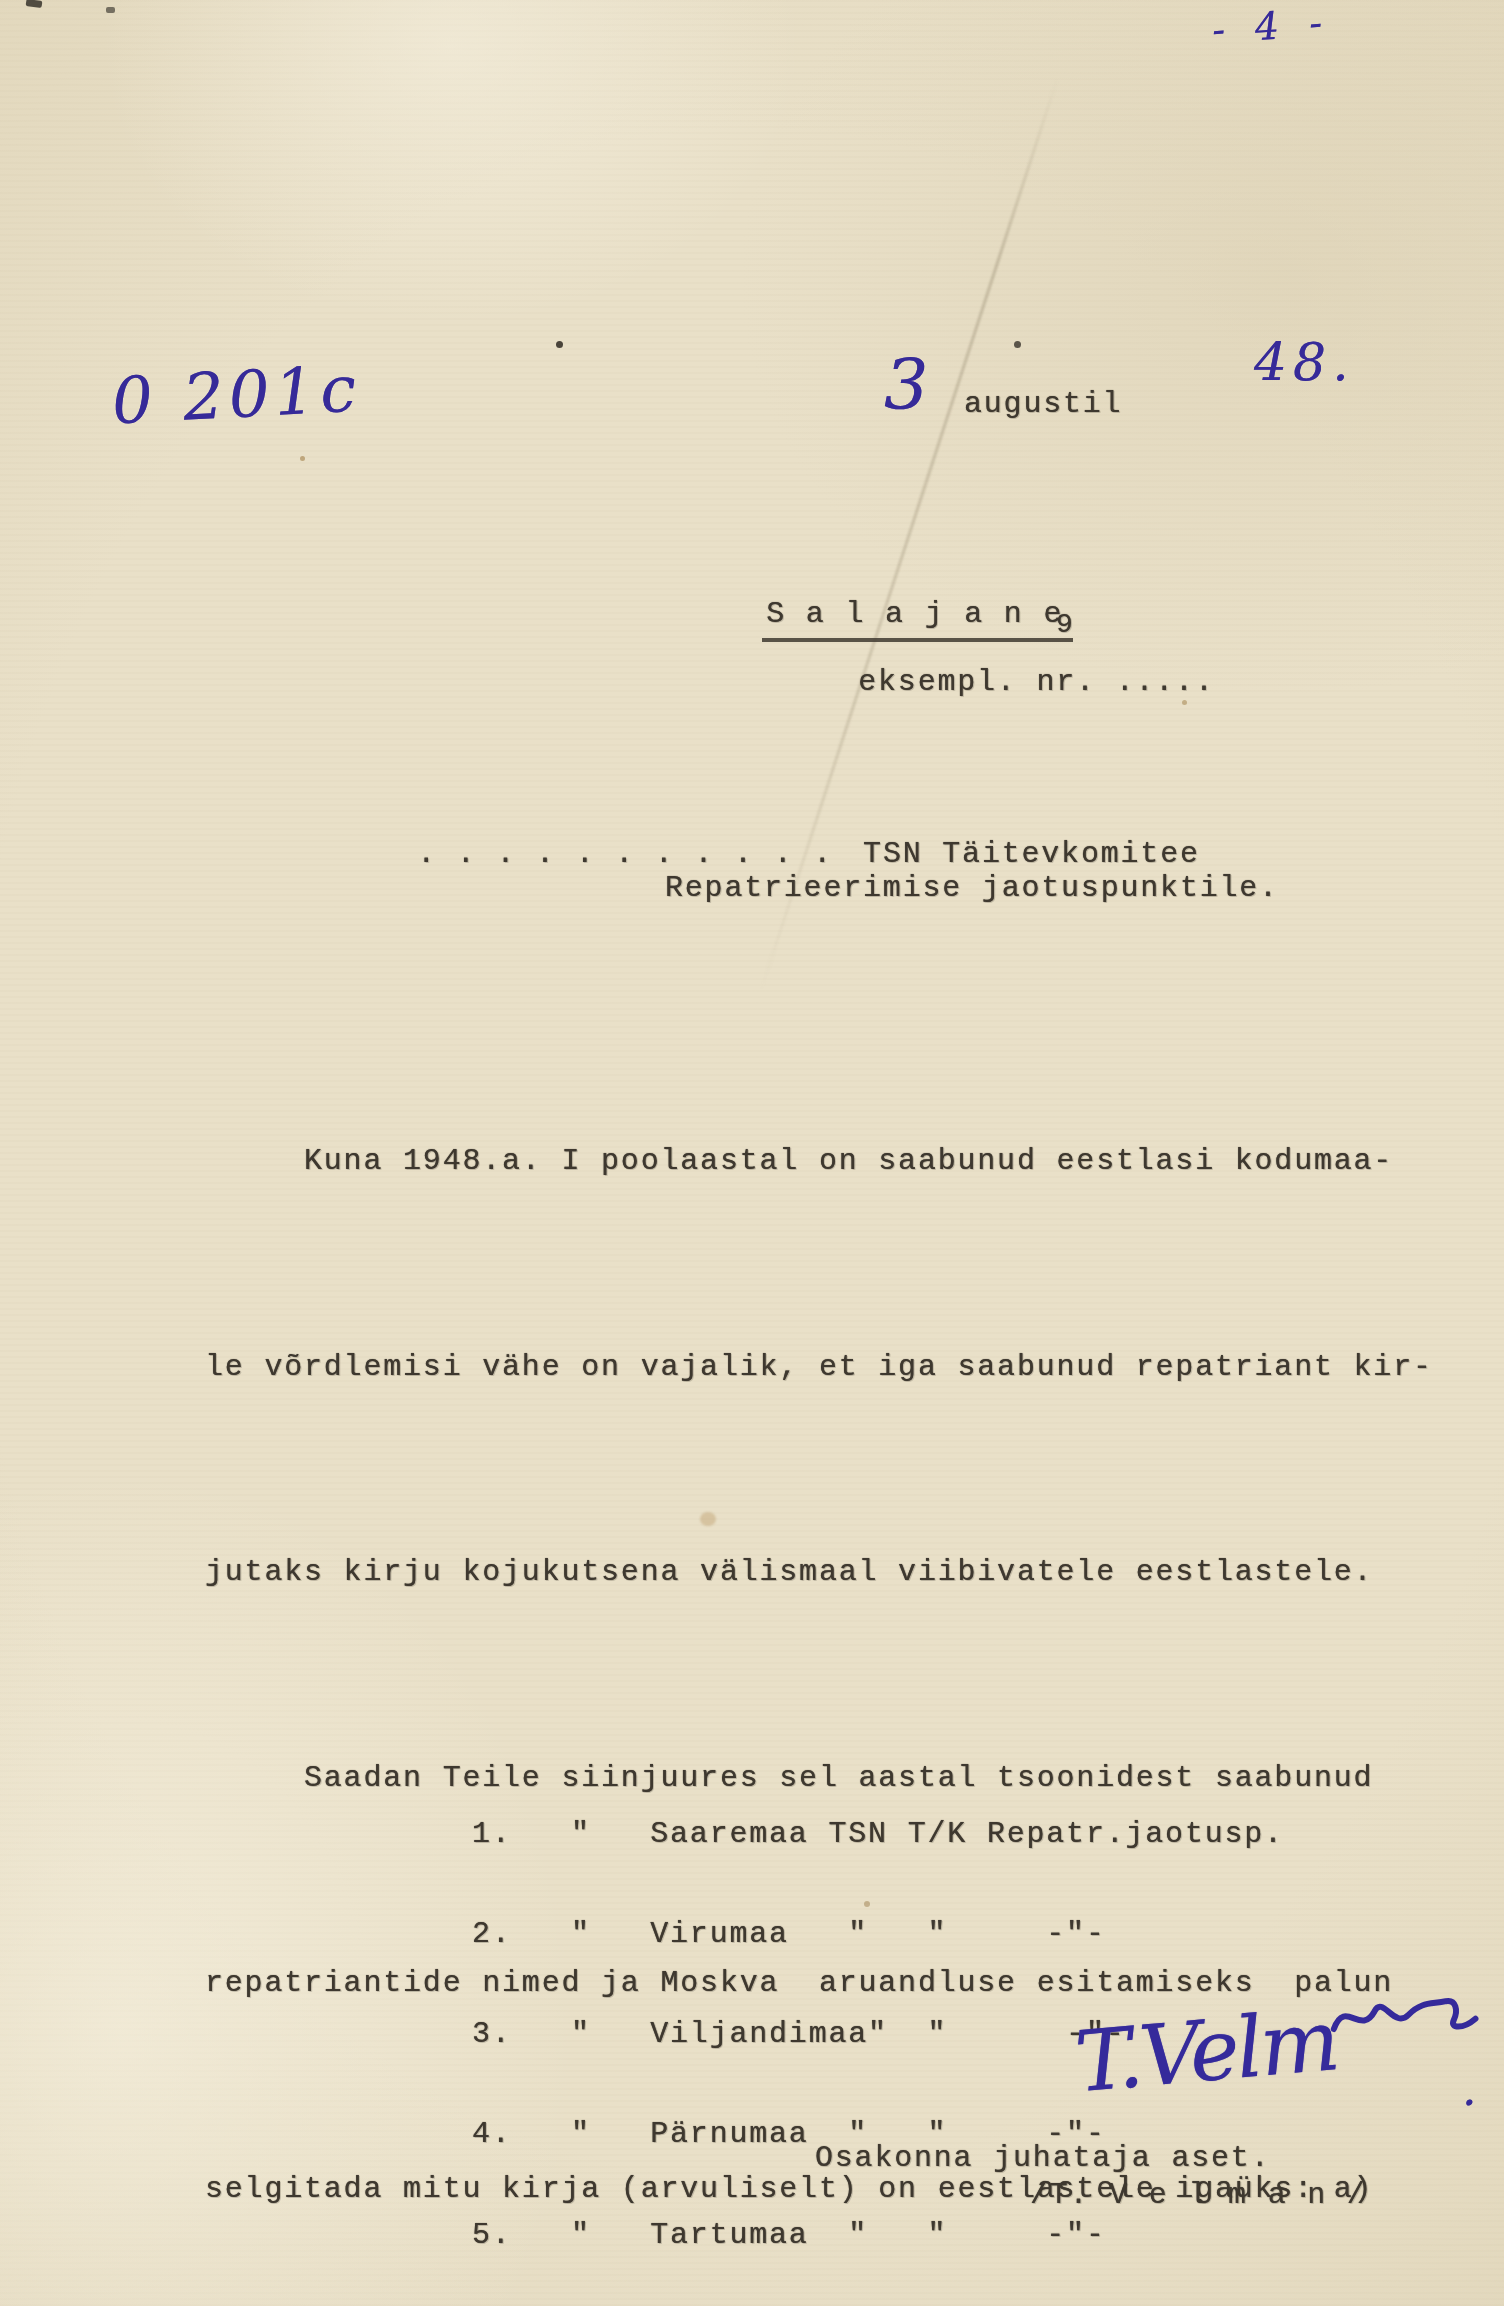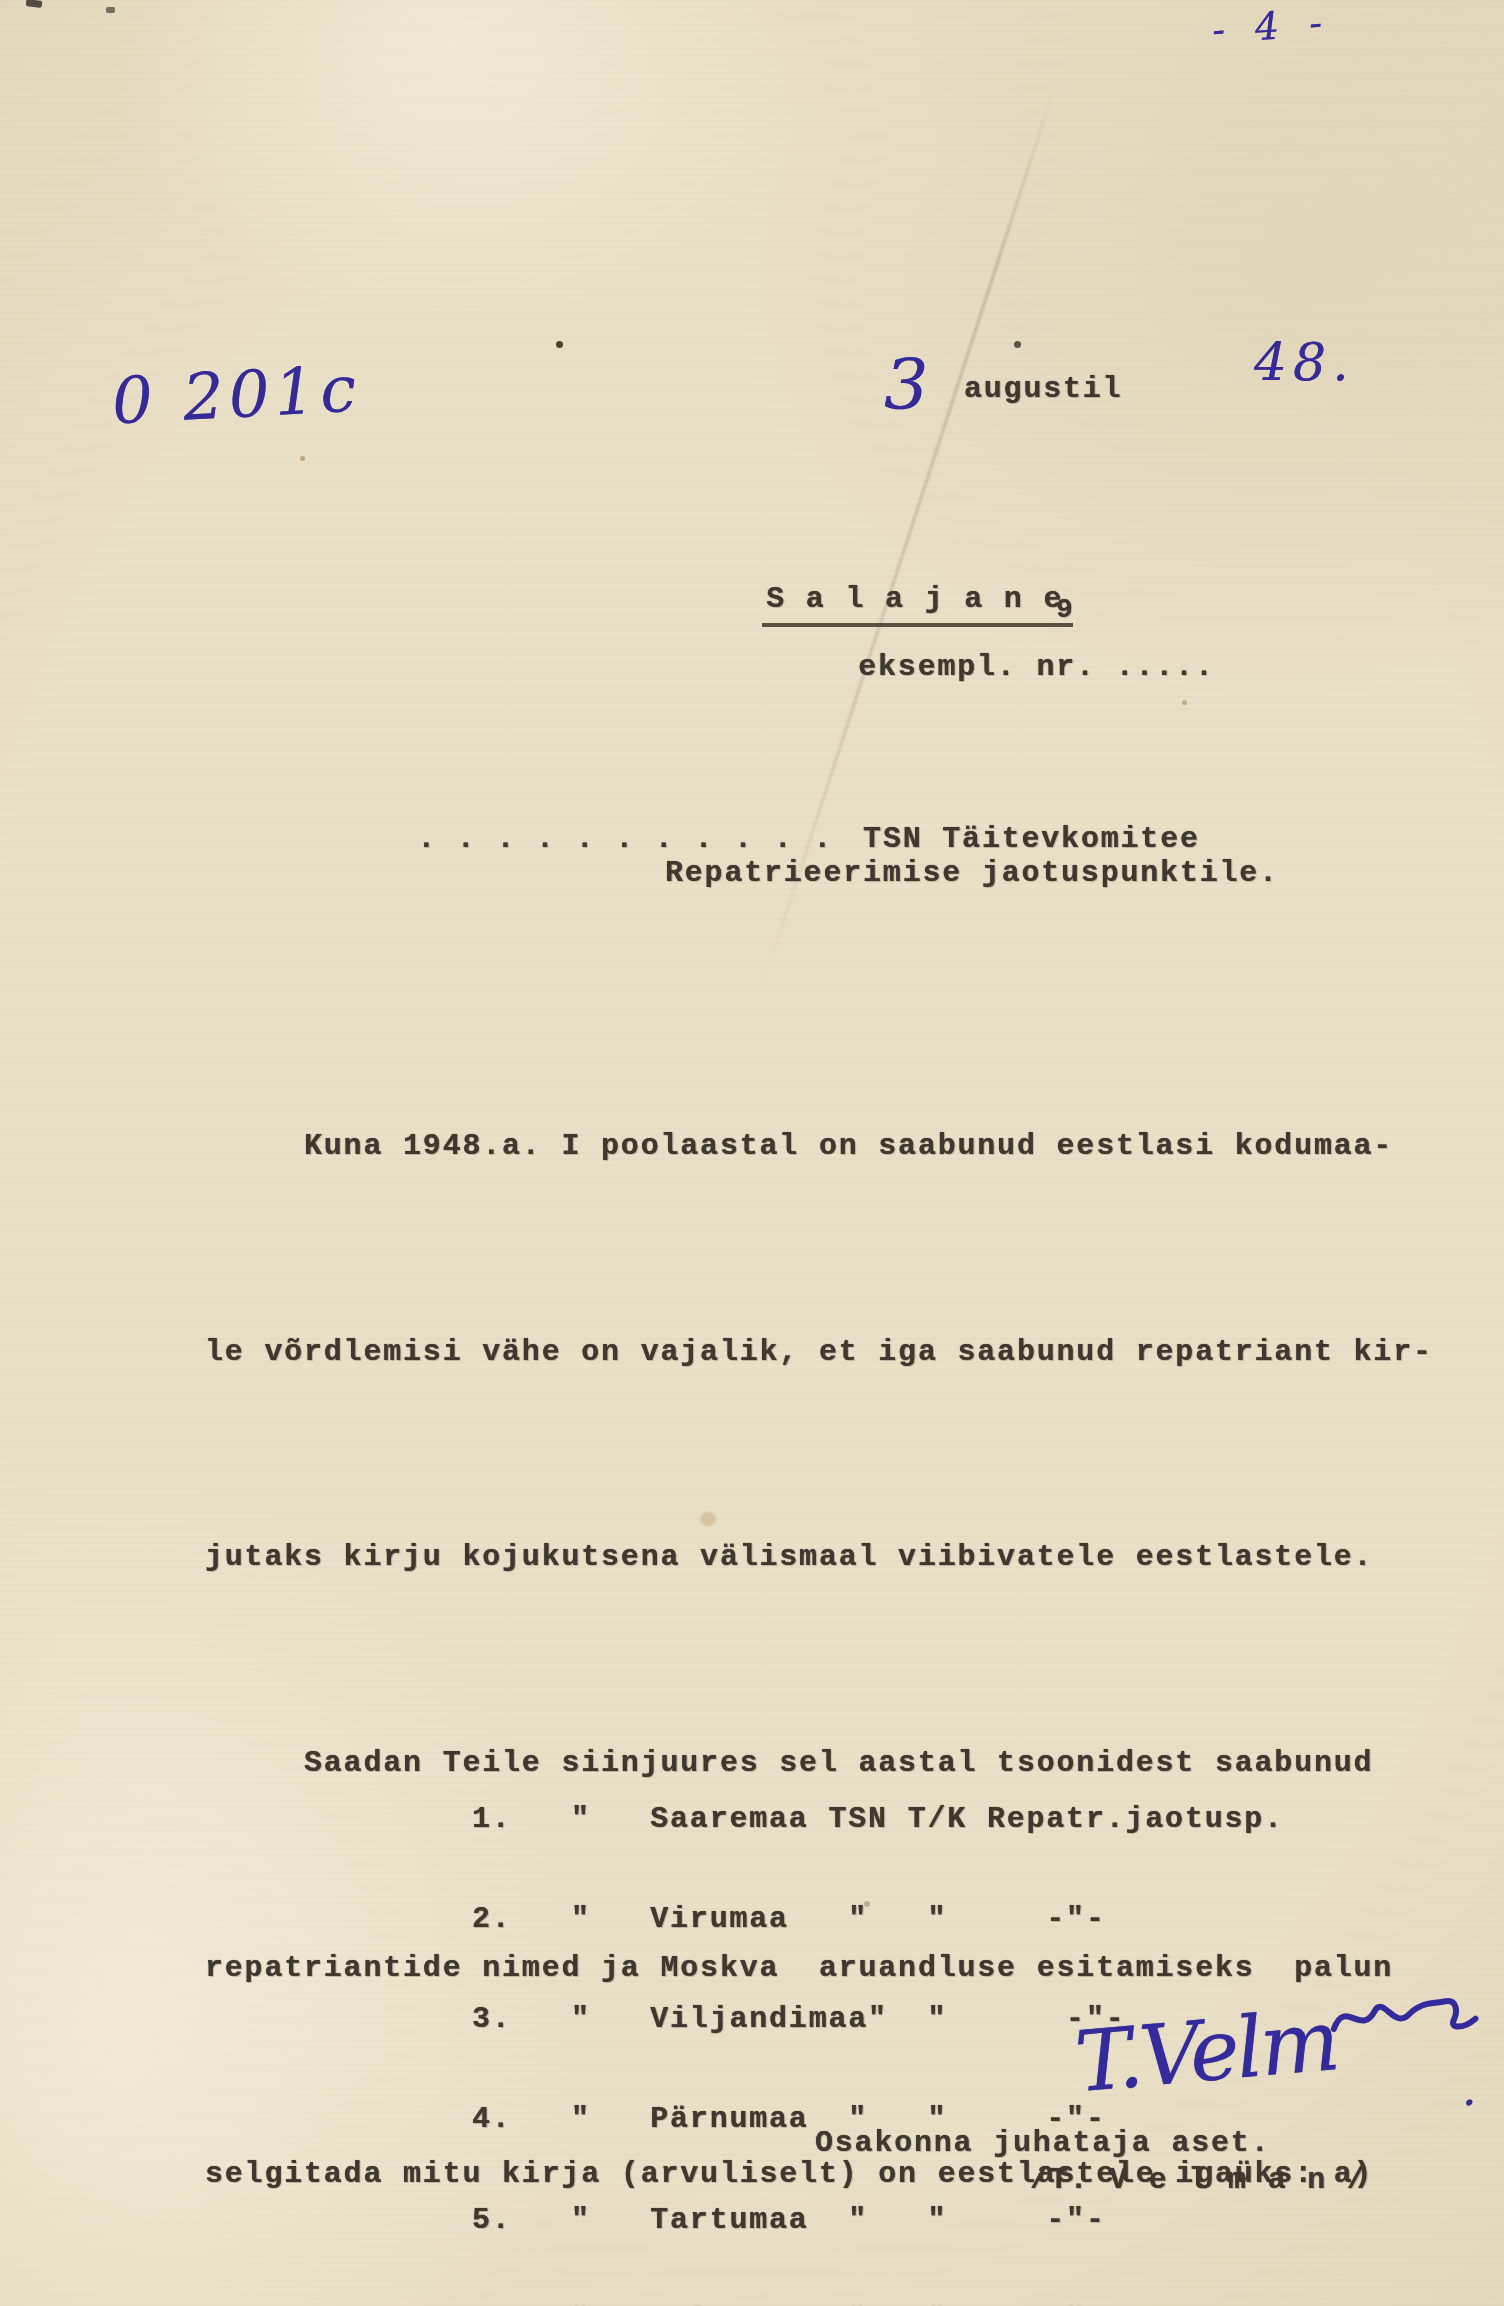--- a/index.html
+++ b/index.html
@@ -14,27 +14,28 @@
       radial-gradient(ellipse 760px 940px at 8% 88%, rgba(249,244,228,0.55), rgba(0,0,0,0) 60%),
       radial-gradient(ellipse 500px 400px at 30% 2%, rgba(248,243,228,0.5), rgba(0,0,0,0) 70%),
       radial-gradient(ellipse 1300px 1700px at 50% 50%, rgba(0,0,0,0) 60%, rgba(206,192,156,0.30) 97%),
       repeating-linear-gradient(0deg, rgba(178,165,134,0.05) 0 2px, rgba(0,0,0,0) 2px 6px);
     font-family:"Liberation Sans", sans-serif;
   }
   
   .tw{
     position:absolute;
     font-family:"Liberation Mono","DejaVu Sans Mono",monospace;
-    font-weight:bold;
+    font-weight:normal;
     font-size:30px;
     line-height:normal;
     letter-spacing:1.8px;
     color:#3e382f;
     white-space:pre;
     text-shadow:0 0 1px rgba(62,56,47,0.9), 1.2px 1.2px 0.6px rgba(62,56,47,0.18);
+    margin-top:15px;
   }
   
   .hw{
     position:absolute;
     font-family:"DejaVu Serif", serif;
     font-style:italic;
     color:#362a99;
     white-space:pre;
     text-shadow:0 0 0.6px rgba(54,42,153,0.7);
   }

